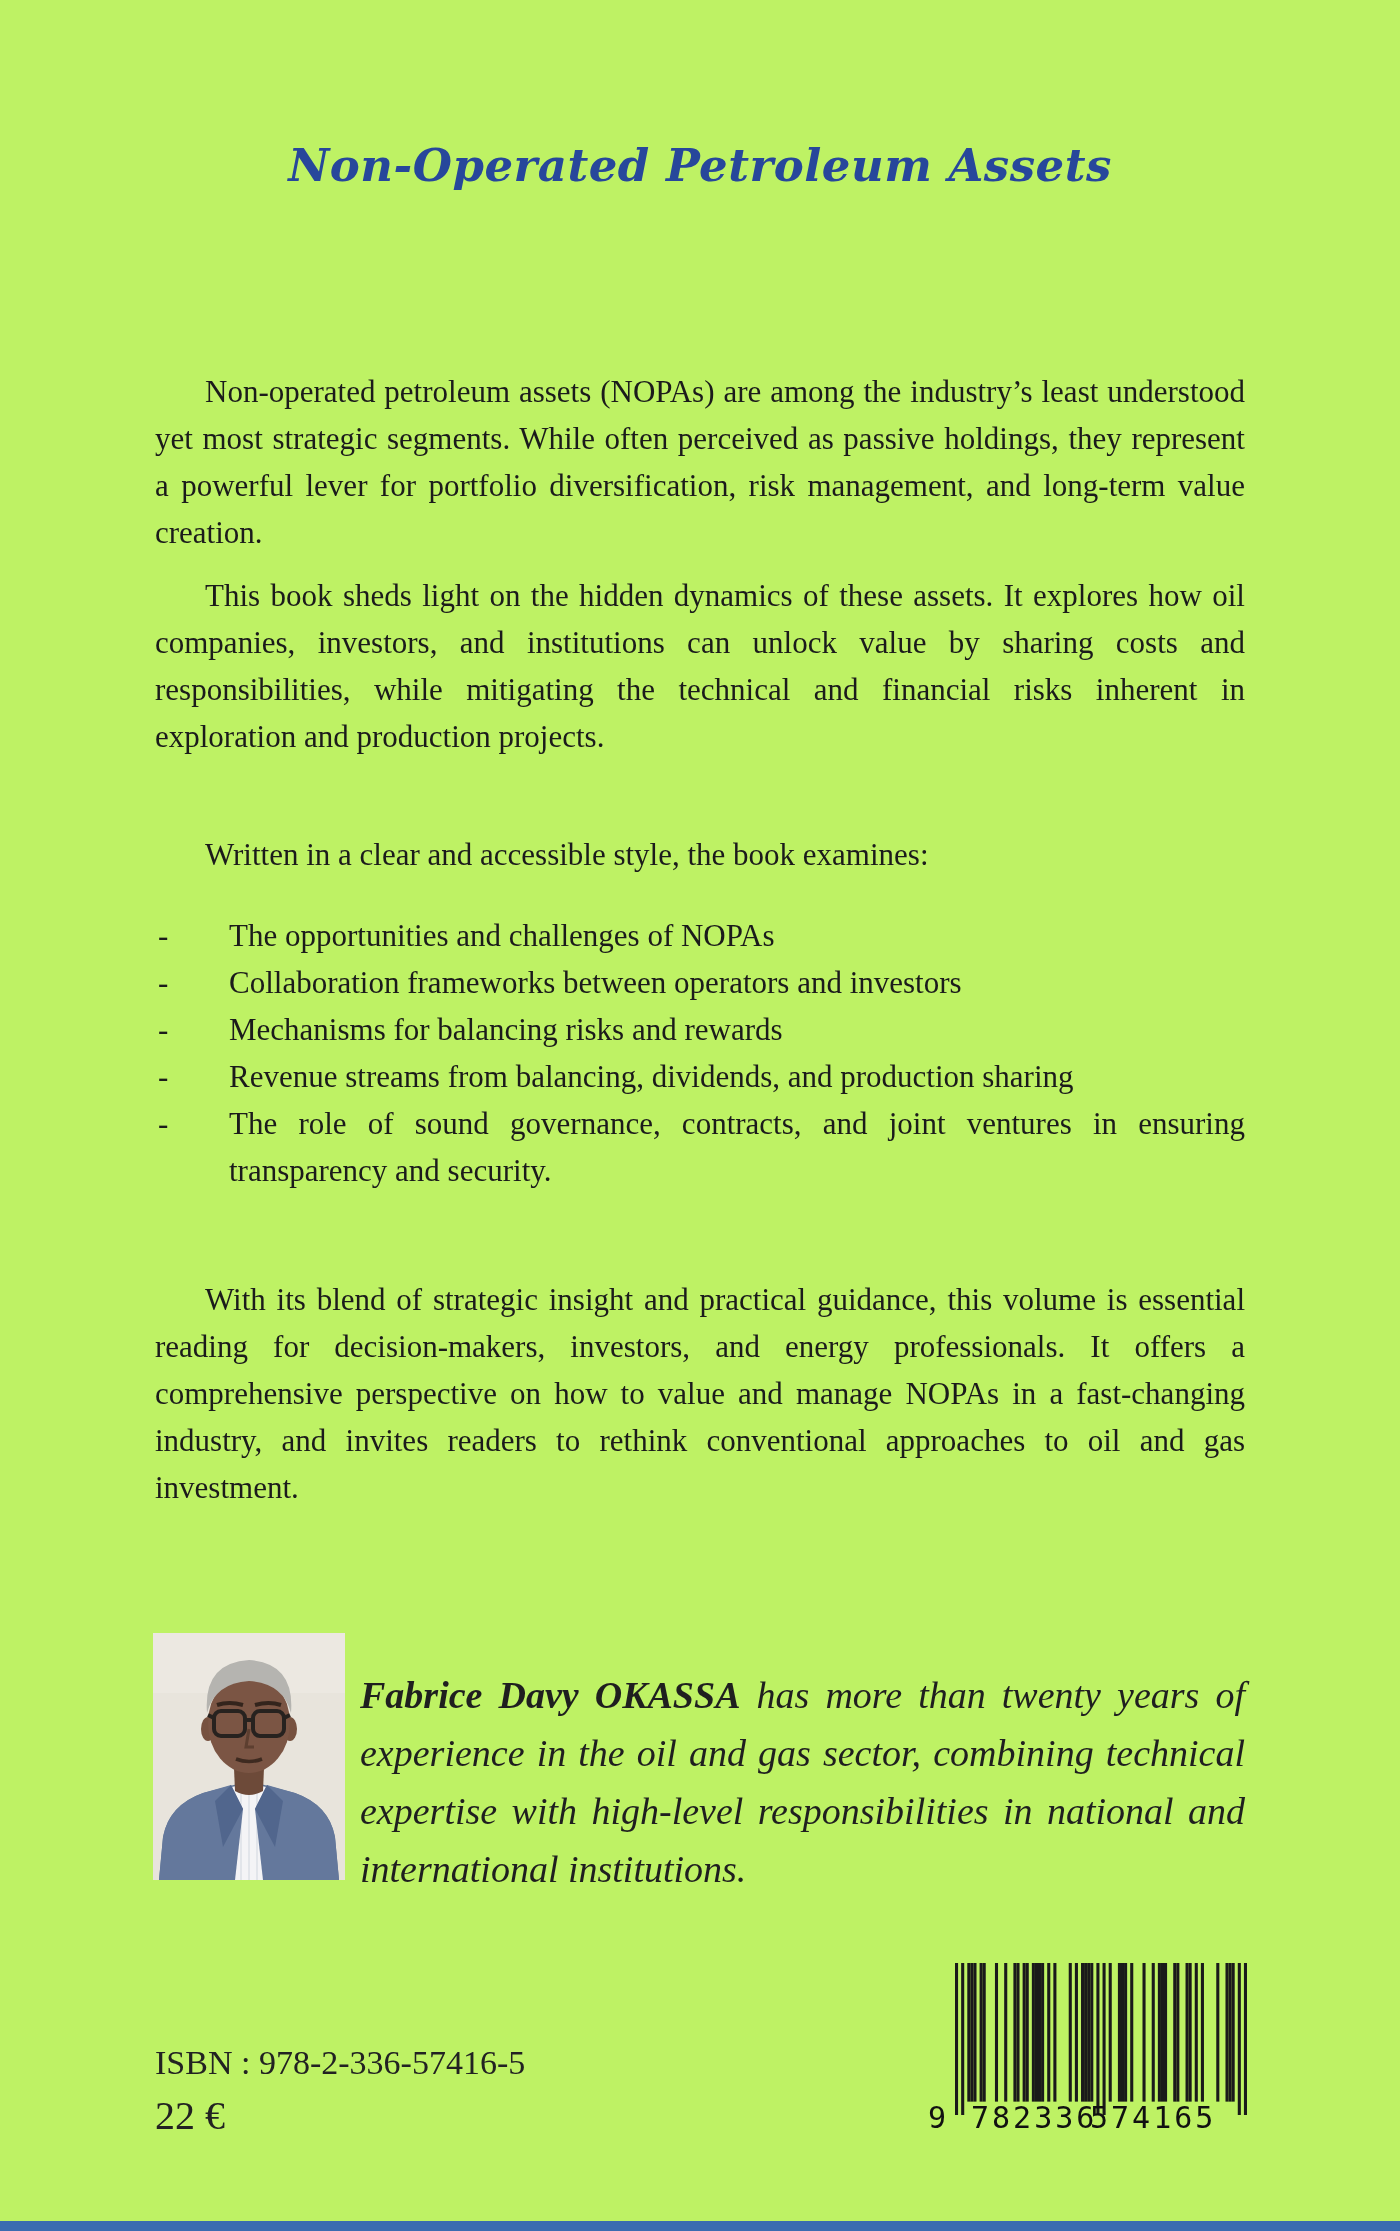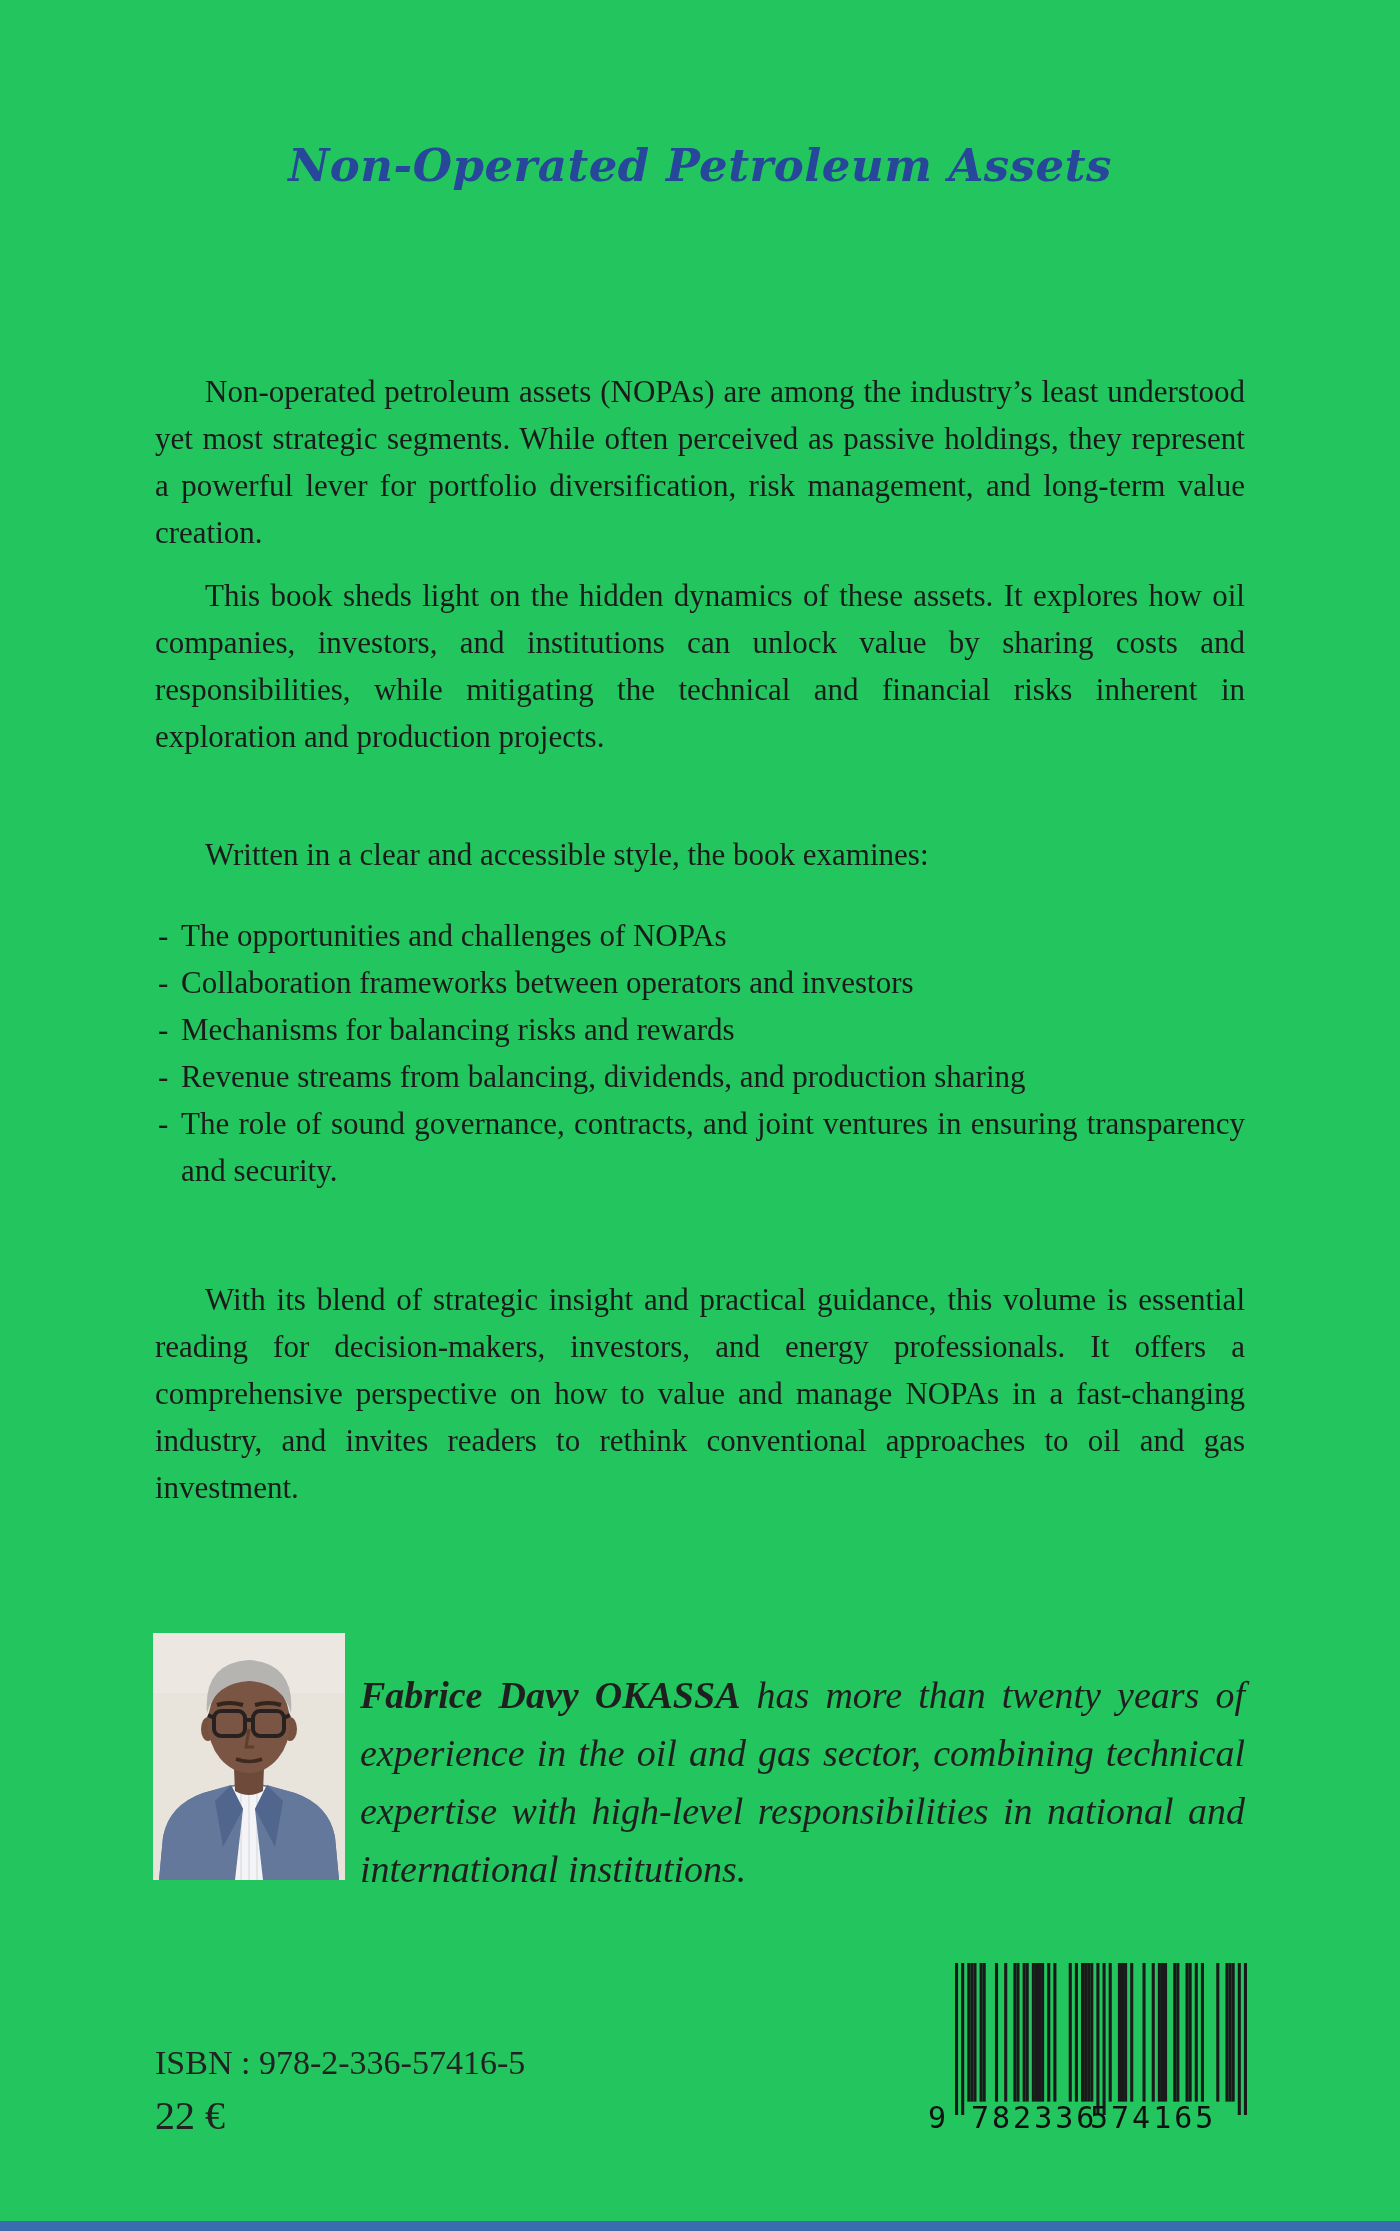--- a/index.html
+++ b/index.html
@@ -4,21 +4,21 @@
 <style>
   * { margin:0; padding:0; box-sizing:border-box; }
   html,body { background:#ffffff; }
   body {
     position:relative;
     width:1400px; height:2231px;
     overflow:hidden;
     font-family:"Liberation Serif", serif;
     color:#1b1b1b;
   }
-  .page { position:absolute; inset:0; background:#22c55e; }
+  .page { position:absolute; inset:0; background:#bef264; }
 
   .title {
     position:absolute; top:139px; left:0; right:0;
     text-align:center;
     font-family:"DejaVu Serif", serif;
     font-style:italic; font-weight:bold;
     font-size:45px; letter-spacing:0.5px;
     color:var(--title-blue, #27479b);
   }
 
@@ -31,21 +31,21 @@
     color:#1b1b1b;
   }
   .p1 { top:368px; }
   .p2 { top:572px; }
   .p3 { top:831px; text-align:left; }
   .closing { top:1276px; }
 
   .book-list { top:912px; }
   .book-list .li { display:flex; font-size:31px; line-height:47px; }
   .book-list .dash { flex:none; width:26px; padding-left:3px; }
-  .book-list .li-text { flex:1; text-align:justify; }
+  .book-list .li-text { flex:1; text-align:justify;margin-left:48px; }
 
   .author-photo { position:absolute; left:153px; top:1633px; width:192px; height:247px; }
   .author-photo svg { width:100%; height:100%; display:block; }
 
   .bio {
     position:absolute; left:360px; top:1666px; width:885px;
     font-style:italic; font-size:38px; line-height:58px;
     text-align:justify; color:#1f1f1f;
   }
   .bio .bio-name { font-weight:bold; }

